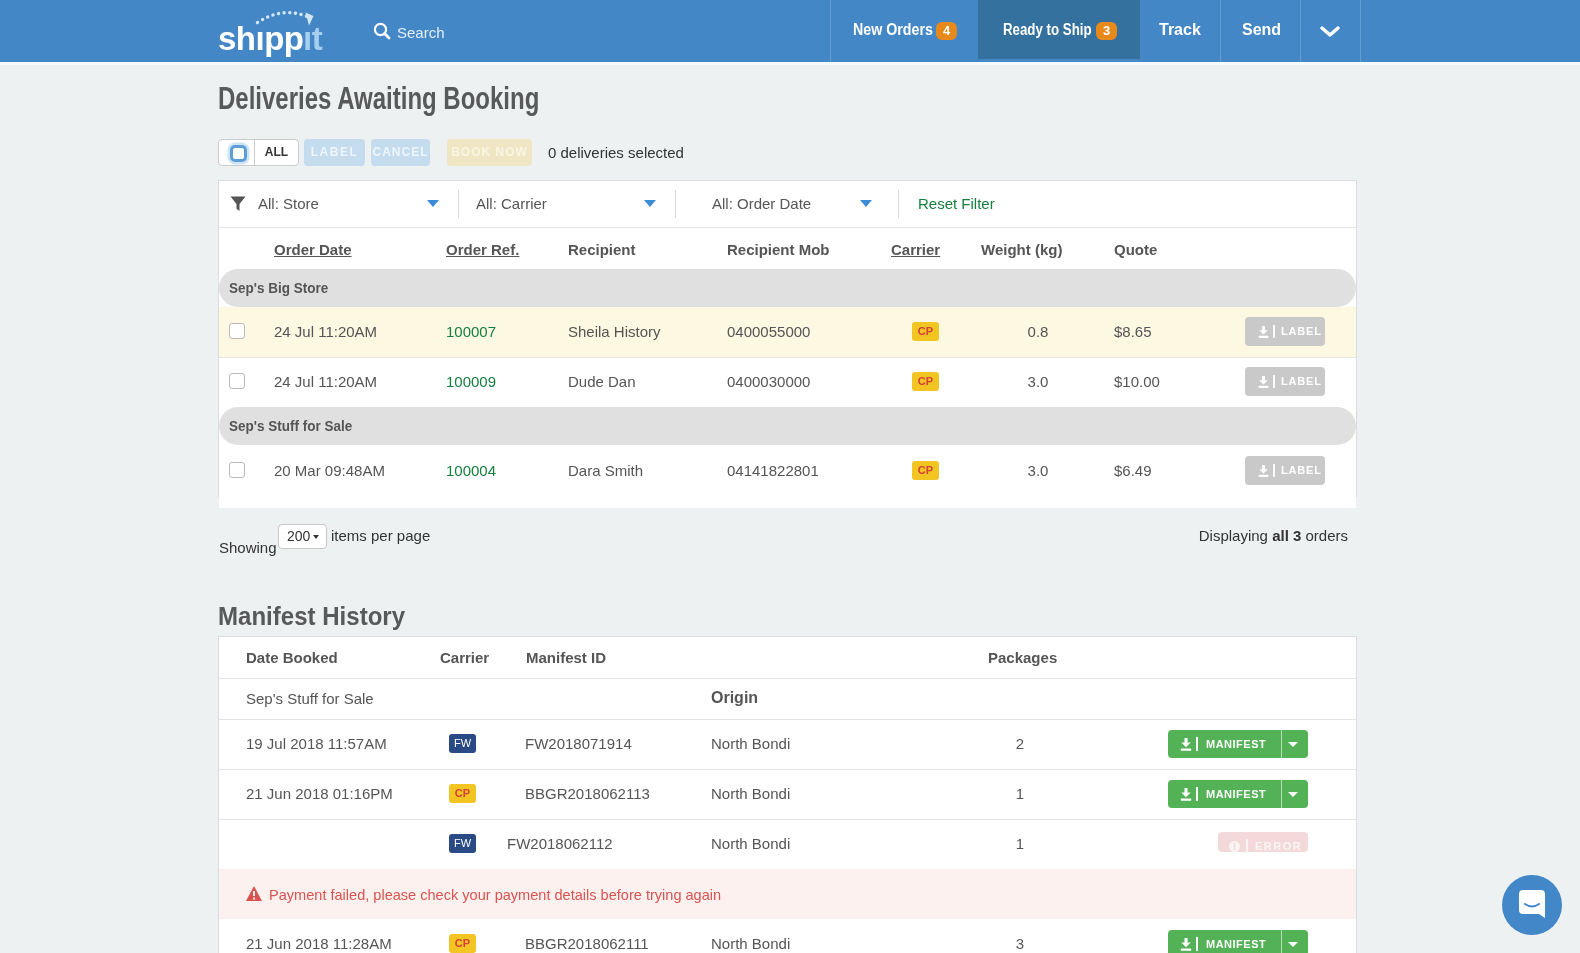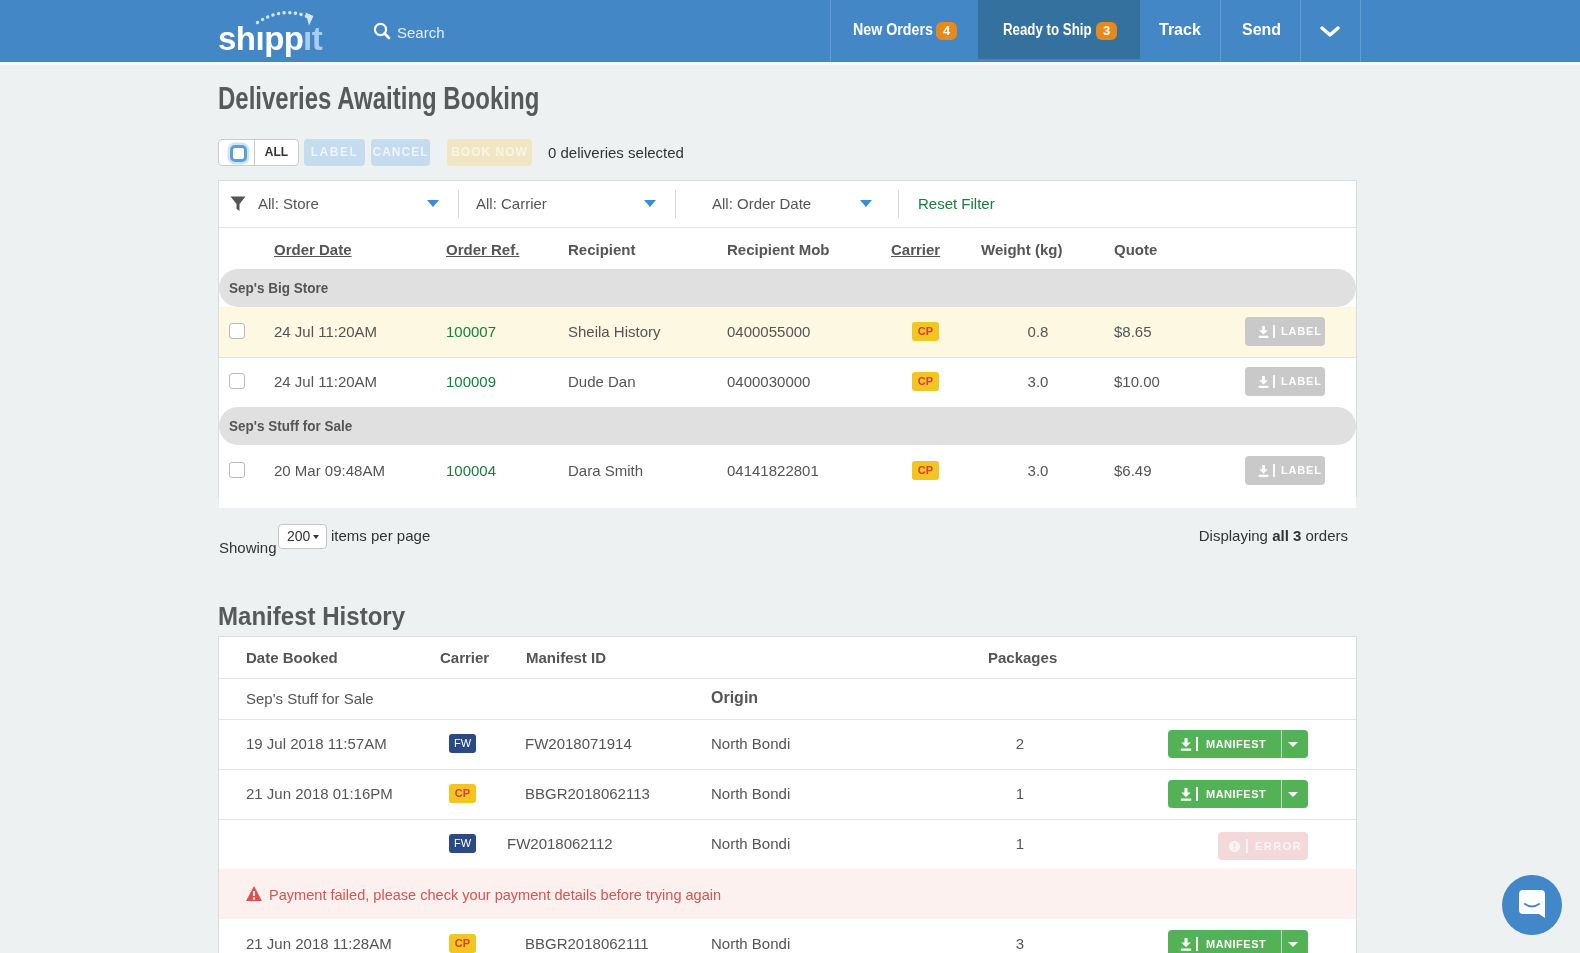--- a/index.html
+++ b/index.html
@@ -221,21 +221,21 @@
       <div class="abs" style="left:120px; top:12px; width:0; height:0; border-left:5px solid transparent; border-right:5px solid transparent; border-top:5px solid #fff;"></div>
     </div>
 </div>
 
 <div class="abs" style="left:219px; top:819px; width:1137px; height:50px;">
   <div class="rowline" style="top:0;"></div>
   <div class="badge-fw abs" style="left:230px; top:15px;">FW</div>
   <div class="abs" style="left:288px; top:16px; font-size:15px;">FW2018062112</div>
   <div class="abs" style="left:492px; top:16px; font-size:15px;">North Bondi</div>
   <div class="abs" style="left:771px; top:16px; width:60px; text-align:center; font-size:15px;">1</div>
-  <div class="abs" style="left:999px; top:13px; width:90px; height:28px; background:#f3d9d9; border-radius:4px; color:#fbf4f4;">
+  <div class="abs" style="left:999px; top:13px; width:90px; height:20px; background:#f3d9d9; border-radius:4px; color:#fbf4f4;">
       <svg class="abs" style="left:11px; top:9px;" width="11" height="11" viewBox="0 0 12 12">
         <circle cx="6" cy="6" r="6" fill="#fbf4f4"></circle>
         <rect x="5.1" y="2.2" width="1.9" height="4.8" fill="#f3d9d9"></rect>
         <rect x="5.1" y="8.3" width="1.9" height="1.9" fill="#f3d9d9"></rect>
       </svg>
       <div class="abs" style="left:28px; top:7px; width:2px; height:14px; background:#fbf4f4;"></div>
       <div class="abs" style="left:37px; top:0; font-size:11px; font-weight:700; letter-spacing:1.5px; line-height:28px;">ERROR</div>
     </div>
 </div>
 

